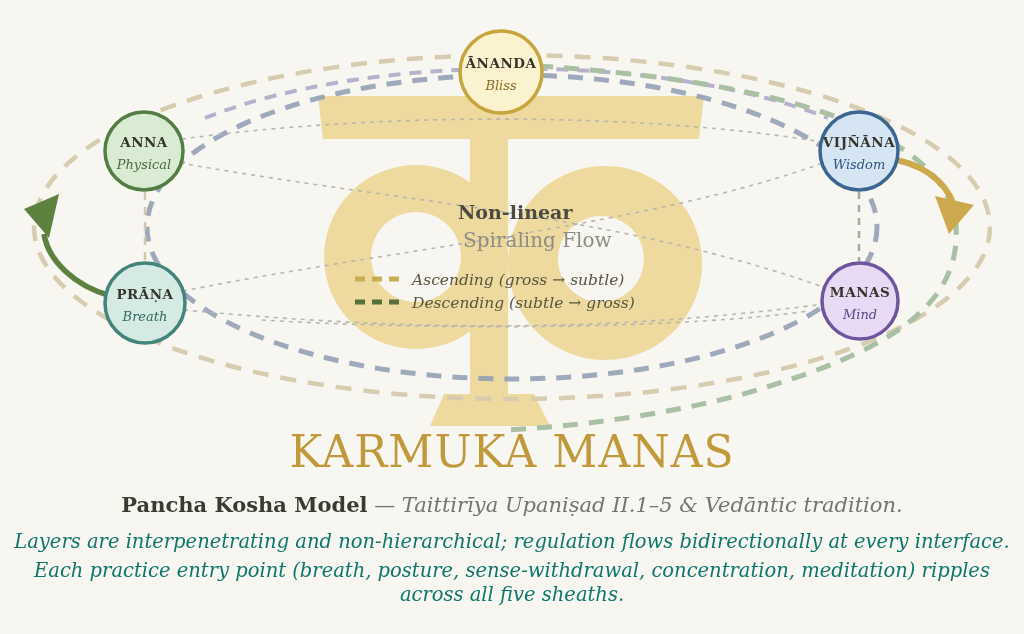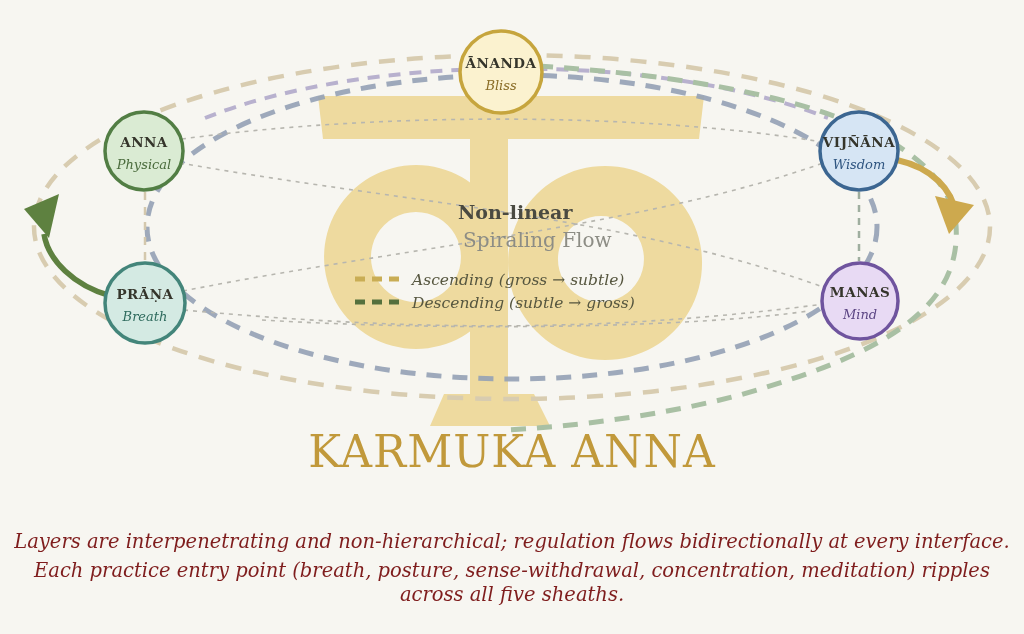--- a/index.html
+++ b/index.html
@@ -18,21 +18,21 @@
 
   
   .title    { position:absolute; top:430px; left:0; width:100%; text-align:center;
               font-size:44px; line-height:1; letter-spacing:1px; color:#c1993b; }
   .subtitle { position:absolute; top:492px; left:0; width:100%; text-align:center;
               font-size:21px; color:#75756f; }
   .subtitle .lead   { font-weight:bold; color:#3a3a33; font-style:normal; }
   .subtitle .dash   { color:#75756f; }
   .subtitle .detail { font-style:italic; }
   .cap { position:absolute; left:0; width:100%; text-align:center; font-style:italic;
-         color:#7f1d1d; font-size:19.5px; line-height:1.25; }
+         color:#0f766e; font-size:19.5px; line-height:1.25; }
   .cap1 { top:530px; }
   .cap2 { top:559px; }
 </style>
 </head>
 <body>
 
 <div class="stage">
 
   <svg width="1024" height="434" viewBox="0 0 1024 434">
 
@@ -106,18 +106,19 @@
     <text class="center2" x="463" y="247">Spiraling Flow</text>
 
     <g>
       <line x1="355" y1="279" x2="401" y2="279" stroke-width="5" stroke-dasharray="10 7" stroke="#c9ad55"></line>
       <text class="legend-label" x="412" y="285">Ascending (gross → subtle)</text>
       <line x1="355" y1="302" x2="401" y2="302" stroke-width="5" stroke-dasharray="10 7" stroke="#55703d"></line>
       <text class="legend-label" x="412" y="308">Descending (subtle → gross)</text>
     </g>
   </svg>
 
-  <div class="title">KARMUKA ANNA</div>
+  <div class="title">KARMUKA MANAS</div>
 
+  <div class="subtitle"><span class="lead">Pancha Kosha Model</span><span class="dash"> — </span><span class="detail">Taittirīya Upaniṣad II.1–5 &amp; Vedāntic tradition.</span></div>
 
   <div class="cap cap1">Layers are interpenetrating and non-hierarchical; regulation flows bidirectionally at every interface.</div>
   <div class="cap cap2">Each practice entry point (breath, posture, sense-withdrawal, concentration, meditation) ripples across all five sheaths.</div>
 </div>
 
 </body></html>

